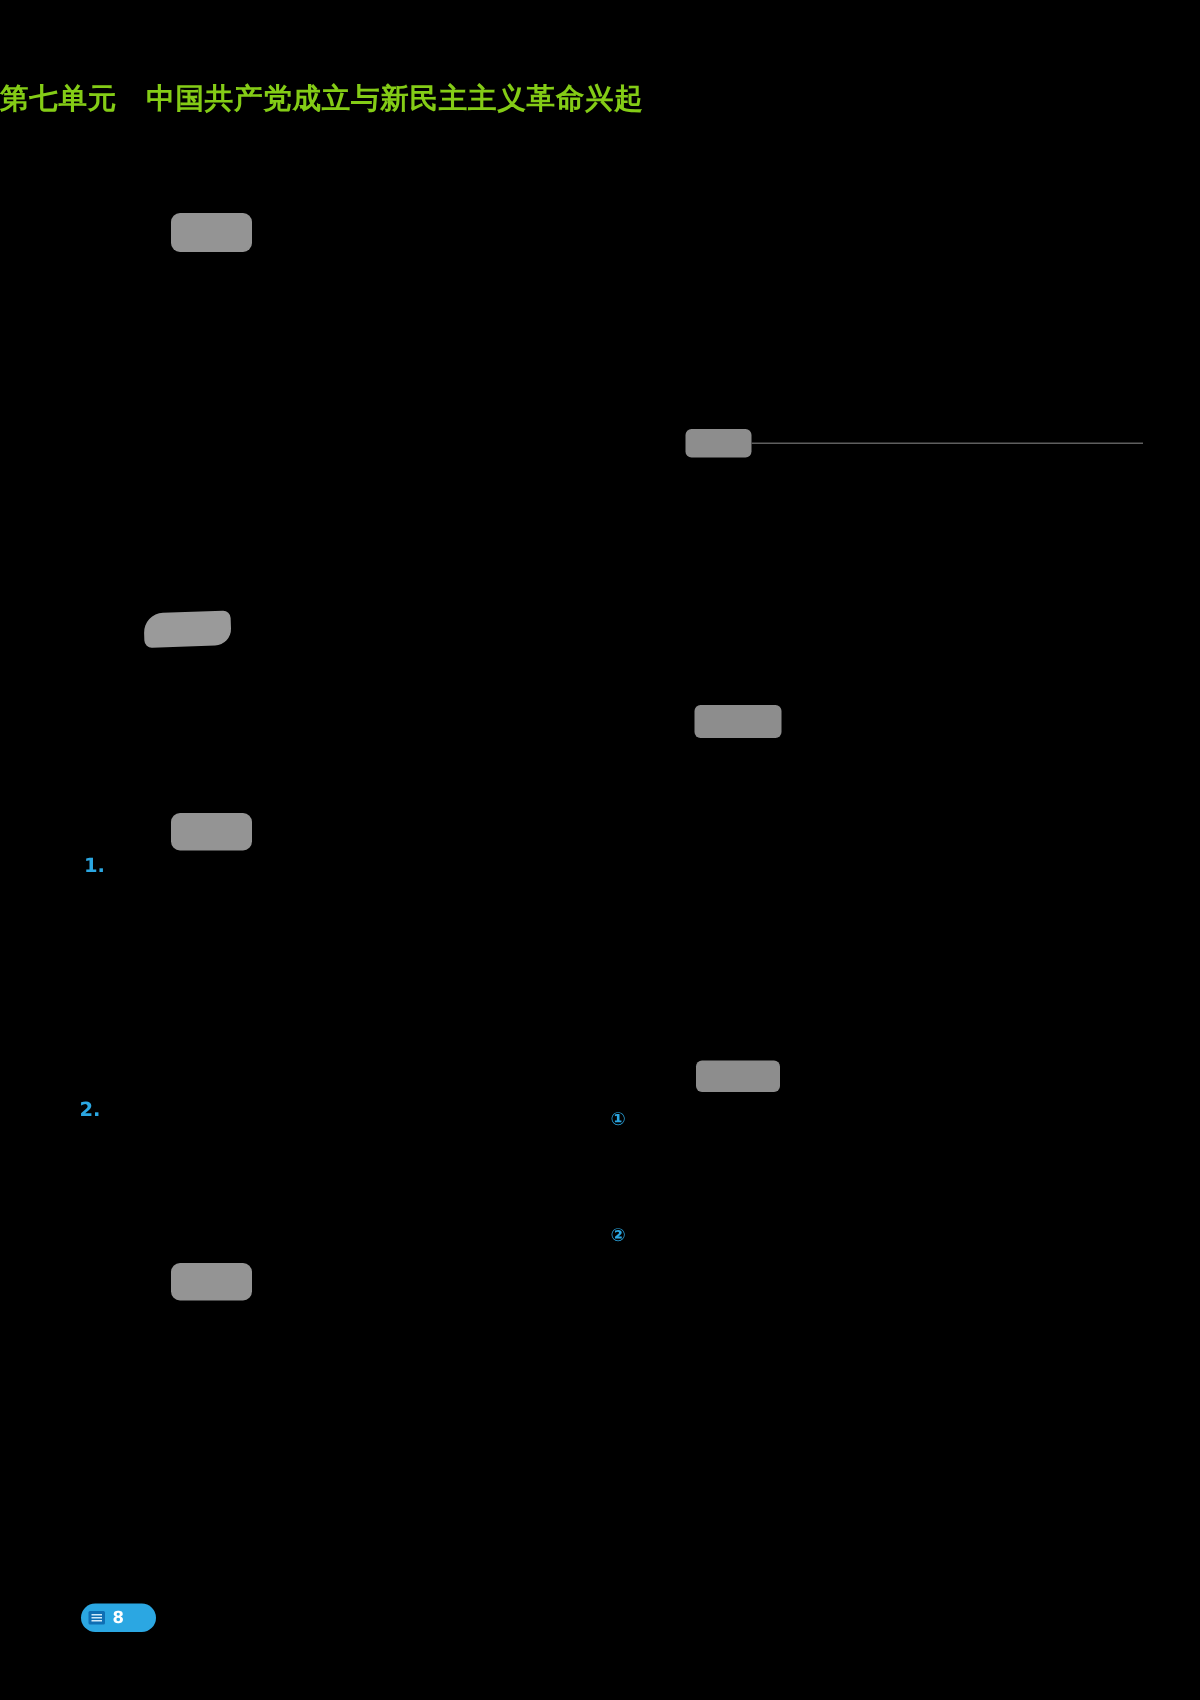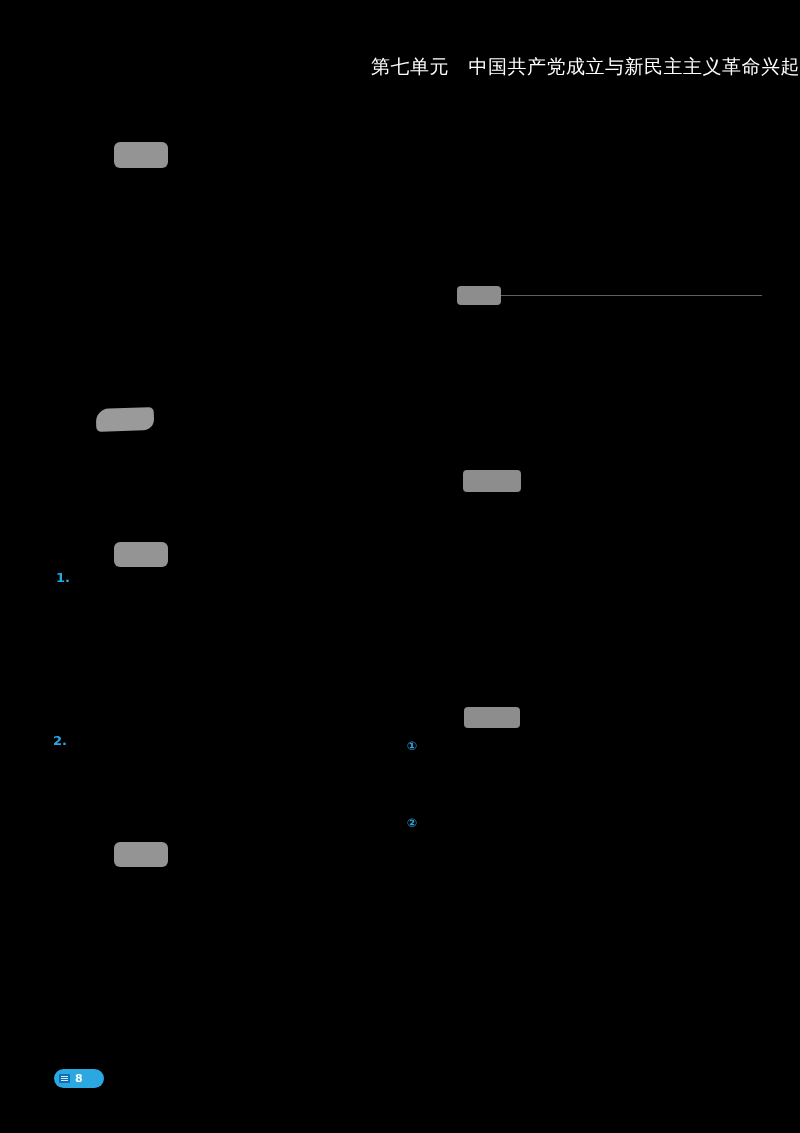--- a/index.html
+++ b/index.html
@@ -8,24 +8,24 @@
     position:relative;
     width:800px; height:1133px;
     background:#000000;
     overflow:hidden;
     font-family:"DejaVu Sans","Liberation Sans",sans-serif;
   }
   
   .unit-title {
     position:absolute;
     top:55px; left:0; width:100%;
-    text-align:right;
+    text-align:left;
     font-size:19px; line-height:22px;
-    font-weight:normal;
-    color:#ffffff;
+    font-weight:bold;
+    color:#84cc16;
     letter-spacing:0.5px;
     white-space:nowrap;
   }
   
   .badge {
     position:absolute;
     background:#949494;
     border-radius:5px;
     color:#1c1c1c;
     font-size:13px;

